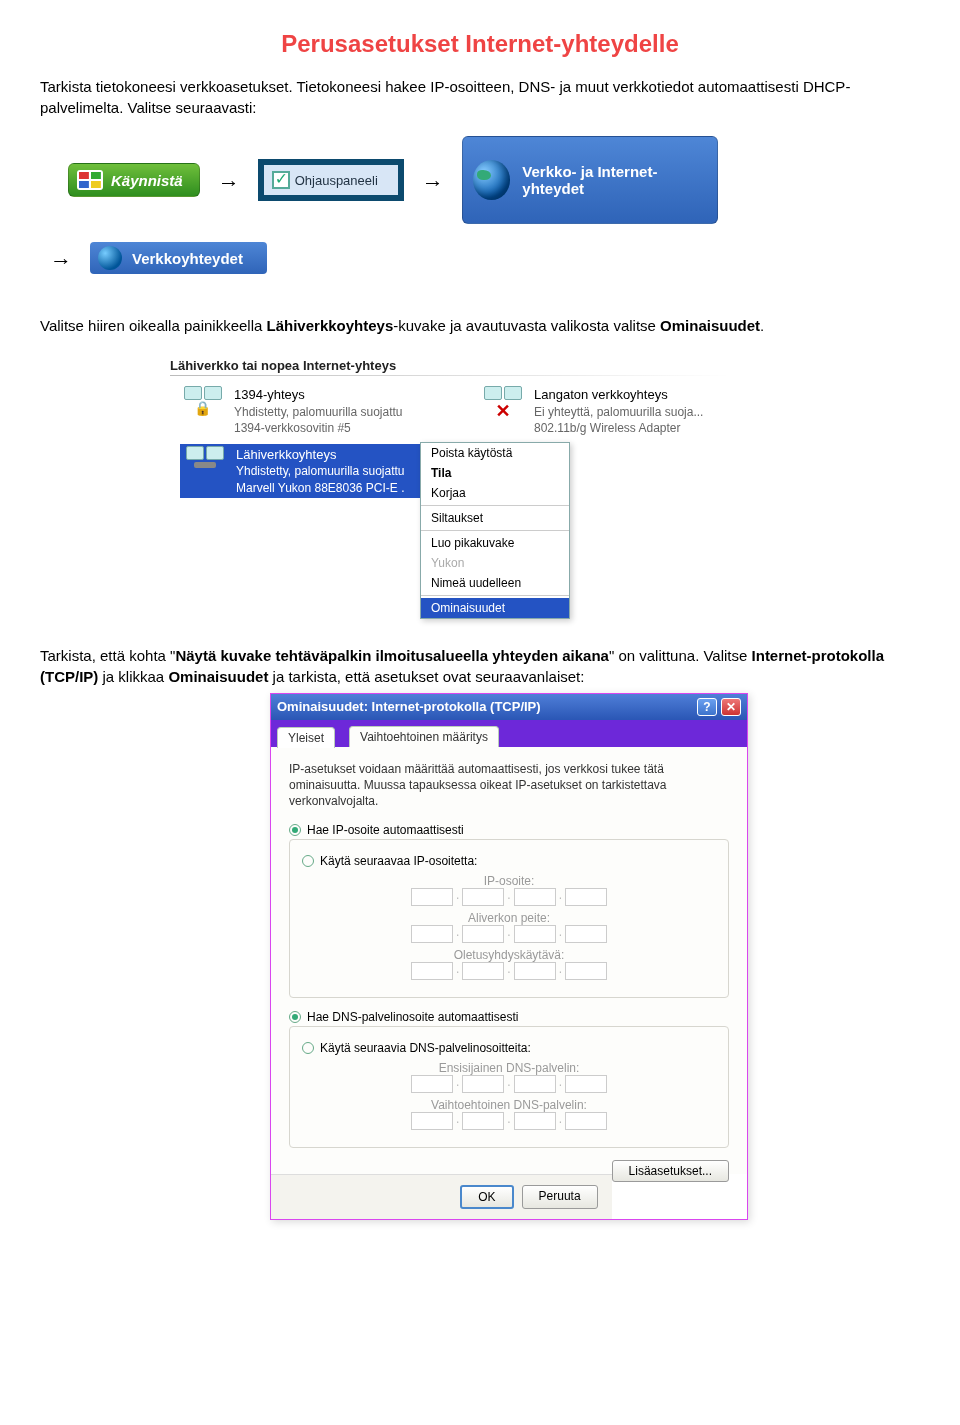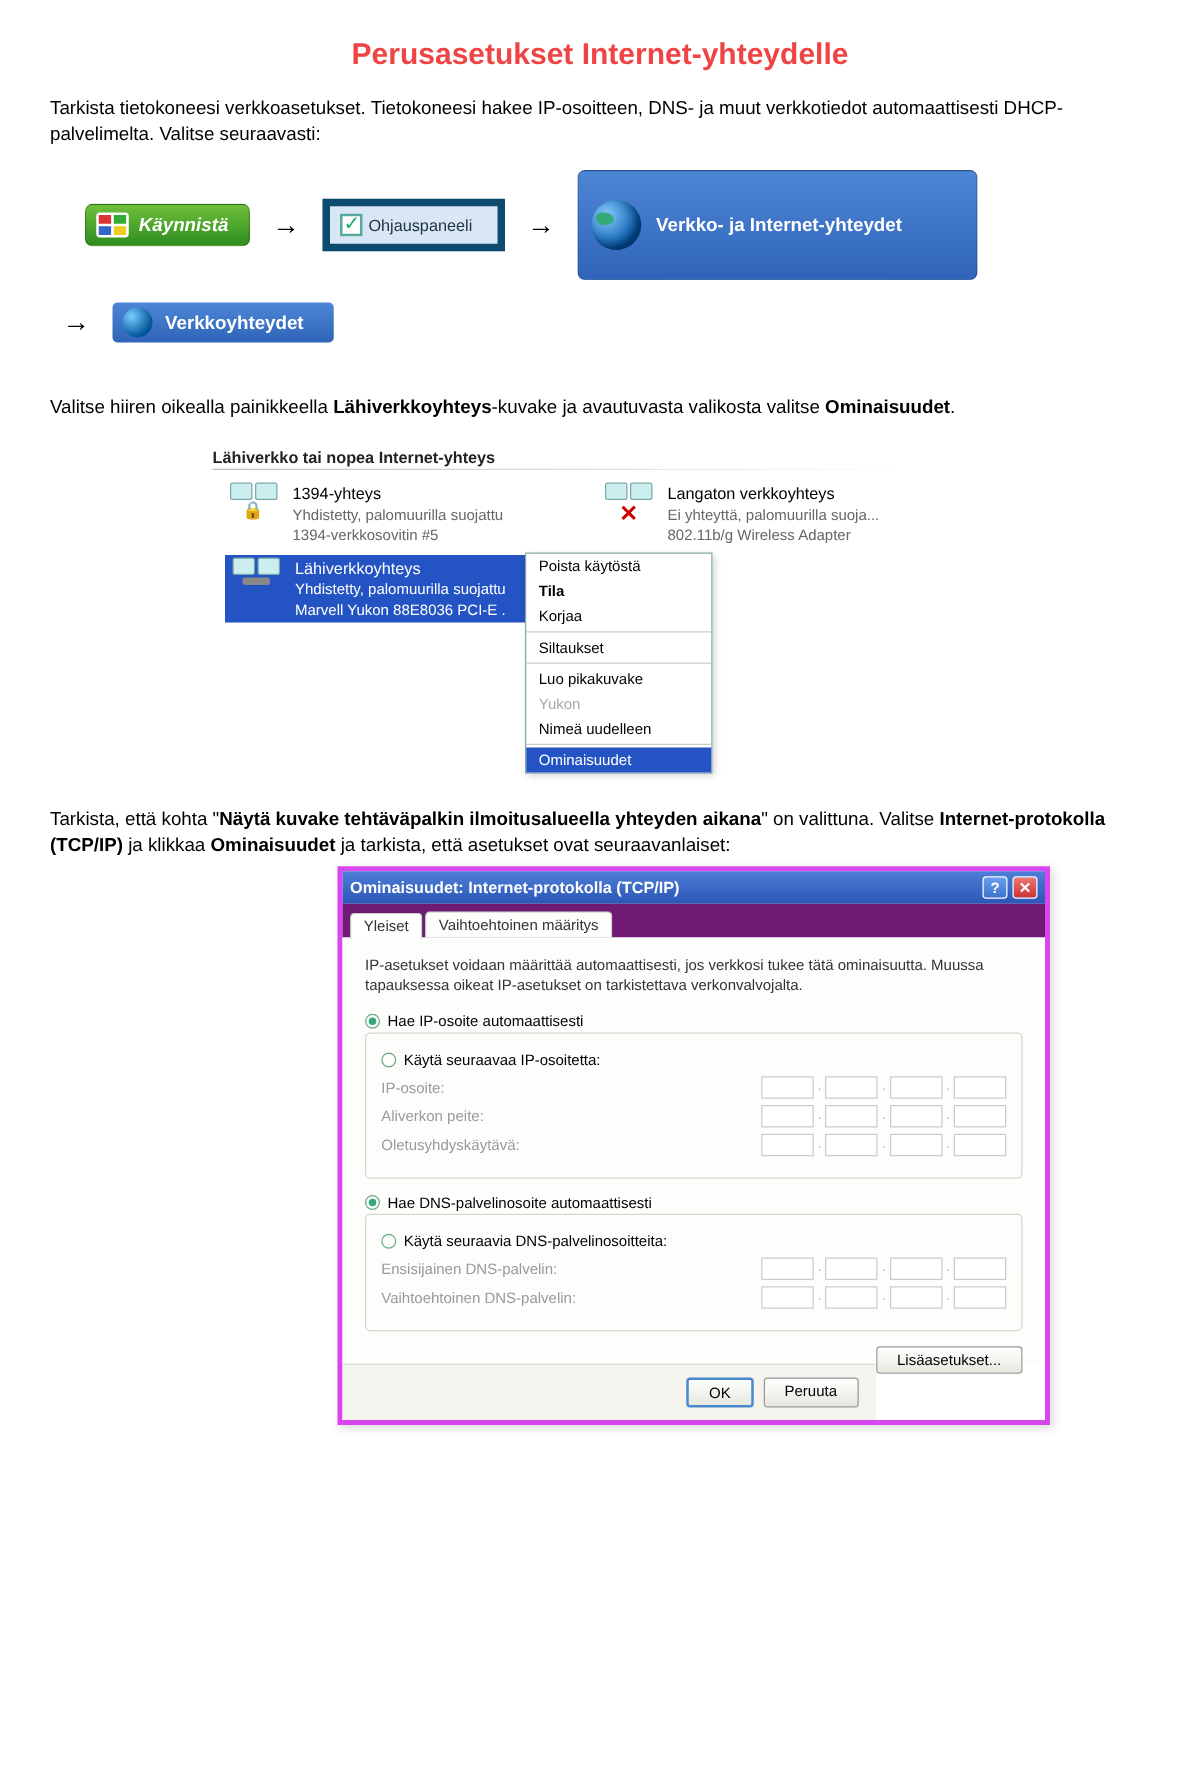--- a/index.html
+++ b/index.html
@@ -28,21 +28,21 @@
   
   .navrow { display: flex; align-items: center; margin: 18px 0; flex-wrap: wrap; gap: 8px; }
 
   .xpbtn {
     display: flex; align-items: center; gap: 8px;
     border-radius: 6px; padding: 6px 16px 6px 8px;
     color: #fff; font-weight: bold; font-style: italic;
     font-size: 15px; border: 1px solid rgba(0,0,0,.2);
   }
   .start { background: linear-gradient(#6fbf3b,#2f8e1f); margin-left: 28px; }
-  .wide  { background: linear-gradient(#4e86d6,#2f64b8); font-style: normal; padding: 4px 10px; width: 320px; height: 88px; }
+  .wide  { background: linear-gradient(#4e86d6,#2f64b8); font-style: normal; padding: 4px 10px; width: 256px; height: 88px; }
 
   .winflag {
     width: 26px; height: 20px; display: inline-block;
     background: #fff; border-radius: 3px; position: relative; overflow: hidden;
   }
   .winflag::before {
     content: ""; position: absolute; inset: 2px;
     background:
       linear-gradient(#d33,#d33) left top/45% 45% no-repeat,
       linear-gradient(#3a3,#3a3) right top/45% 45% no-repeat,
@@ -100,49 +100,49 @@
   .ctx .dis { color:#aaa; }
   .ctx .sel { background:#2453c3; color:#fff; }
 
   .ohjaus {
     display:flex;align-items:center;gap:5px;background:#d8e6f6;
     padding:6px 20px 6px 8px;border:6px solid #0c4a6e;font-size:13px;color:#234;
   }
 
   
   .dialog {
-    width: 570px; margin-left: 230px; border:4px solid #d946ef;
+    width: 478px; margin-left: 230px; border:1px solid #d946ef;
     box-shadow: 2px 2px 8px rgba(0,0,0,.15); font-size: 12px;
   }
   .titlebar {
     background: linear-gradient(#4f7fd8,#2a56b5); color:#fff;
     display:flex;align-items:center;justify-content:space-between;
     padding:4px 6px;font-size:13px;font-weight:bold;
   }
   .tbbtns { display:flex; gap:4px; }
   .tbbtn { width:20px;height:18px;border:1px solid #fff;border-radius:3px;
     display:flex;align-items:center;justify-content:center;font-size:12px;font-weight:bold; }
   .tbbtn.help { background: linear-gradient(#6aa0f0,#3d73cc); color:#fff; }
   .tbbtn.close { background: linear-gradient(#e77,#c33);color:#fff; }
 
-  .tabs { display:flex; gap:2px; background:#701a75; padding:6px 6px 0 6px; }
+  .tabs { display:flex; gap:14px; background:#6d28d9; padding:6px 6px 0 6px; }
   .tab { background:#fdfdfb;border:1px solid #bcb;border-bottom:none;
     padding:3px 10px;border-radius:4px 4px 0 0;font-size:12px;color:#333; }
   .tab.active { background:#fff; position:relative; top:1px; }
 
   .panel { background:#fdfdfb; padding:14px 18px; }
   .desc { color:#333; line-height:1.35; margin-bottom:14px; }
 
   .radio-row { display:flex;align-items:center;gap:6px;margin:6px 0; }
   .radio { width:12px;height:12px;border:1px solid #6a8;border-radius:50%;display:inline-block;position:relative; }
   .radio.on::after { content:"";position:absolute;inset:2px;border-radius:50%;background:#3a7; }
 
   .frame { border:1px solid #d7d6cf; border-radius:4px; padding:8px 12px 12px 12px; margin: -4px 0 12px 0; }
 
-  .field { display:flex;align-items:center;justify-content:space-between;margin:5px 0;color:#9a9a9a; }
+  .field { display:flex;align-items:center;justify-content:space-between;margin:5px 0;color:#9a9a9a;flex-direction:column; }
   .field .ip { display:flex;gap:2px; }
   .oct { width:42px;height:18px;border:1px solid #ccc;background:#fff; }
   .dot { color:#bbb;padding:0 1px; }
 
   .btnrow { display:flex;justify-content:flex-end;gap:8px;padding:10px 14px;background:#f4f3ee;border-top:1px solid #ddd; }
   .btn { border:1px solid #9a9a9a;background:linear-gradient(#fff,#e7e7e0);
     padding:3px 16px;border-radius:3px;font-size:12px; }
   .btn.ok { border:2px solid #4a88cc; }
   .btn.adv { float:right;margin-bottom:4px; }
 

